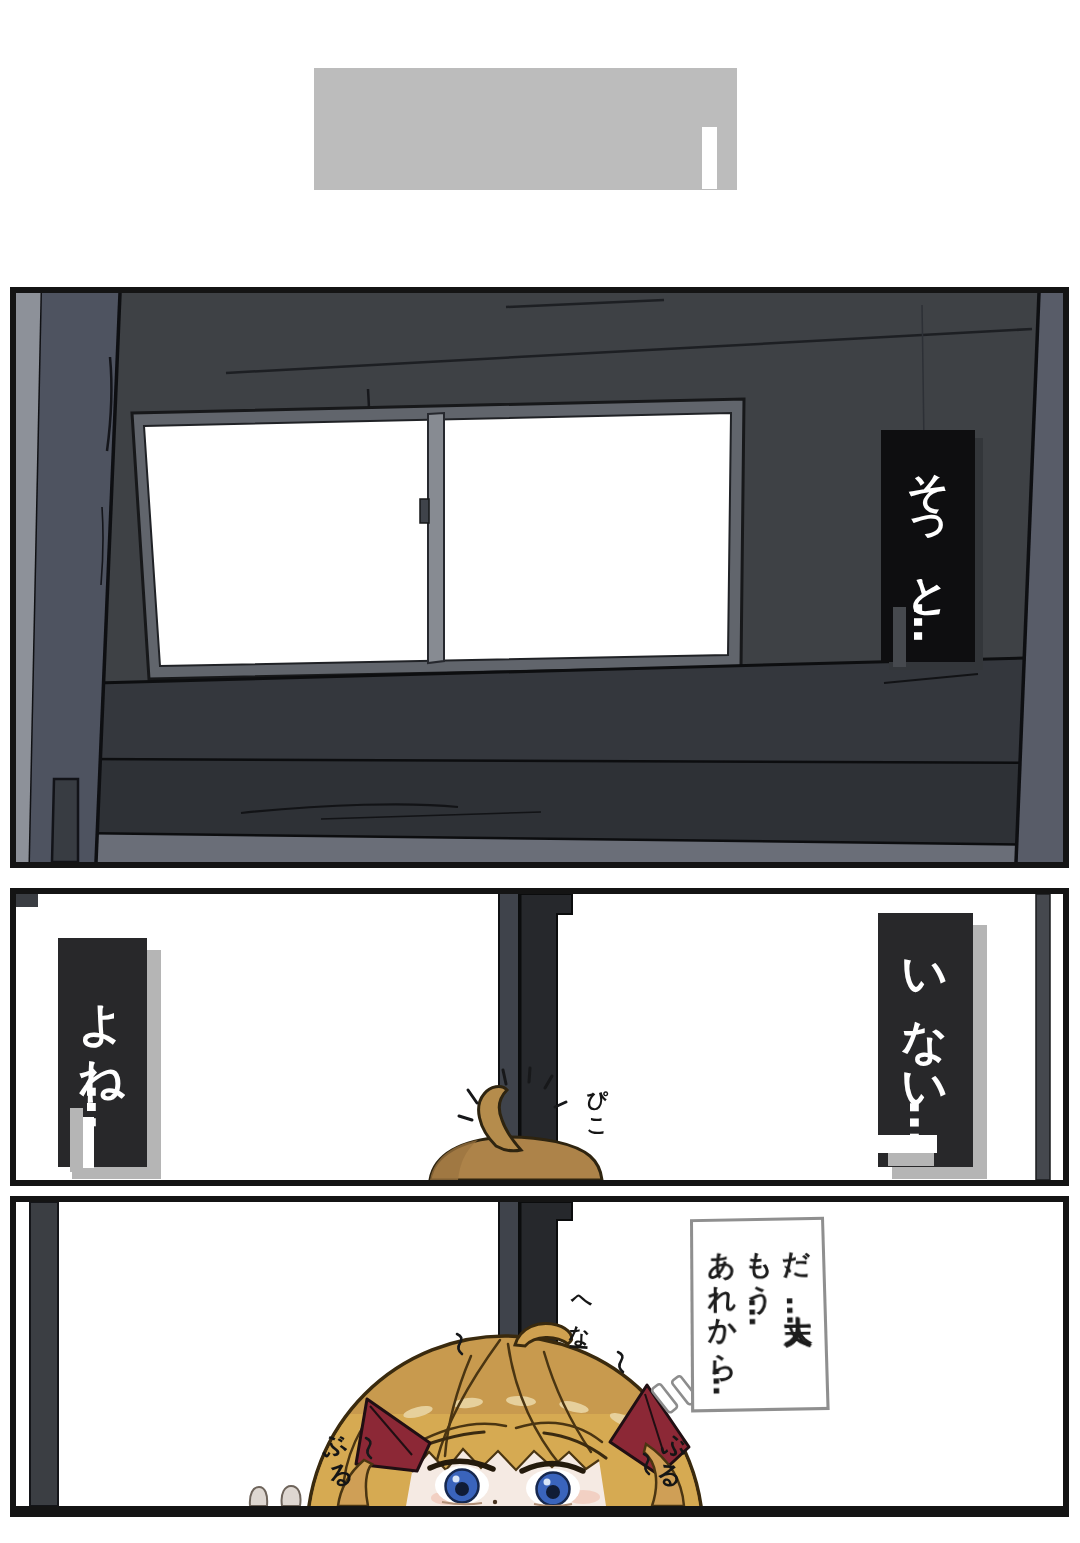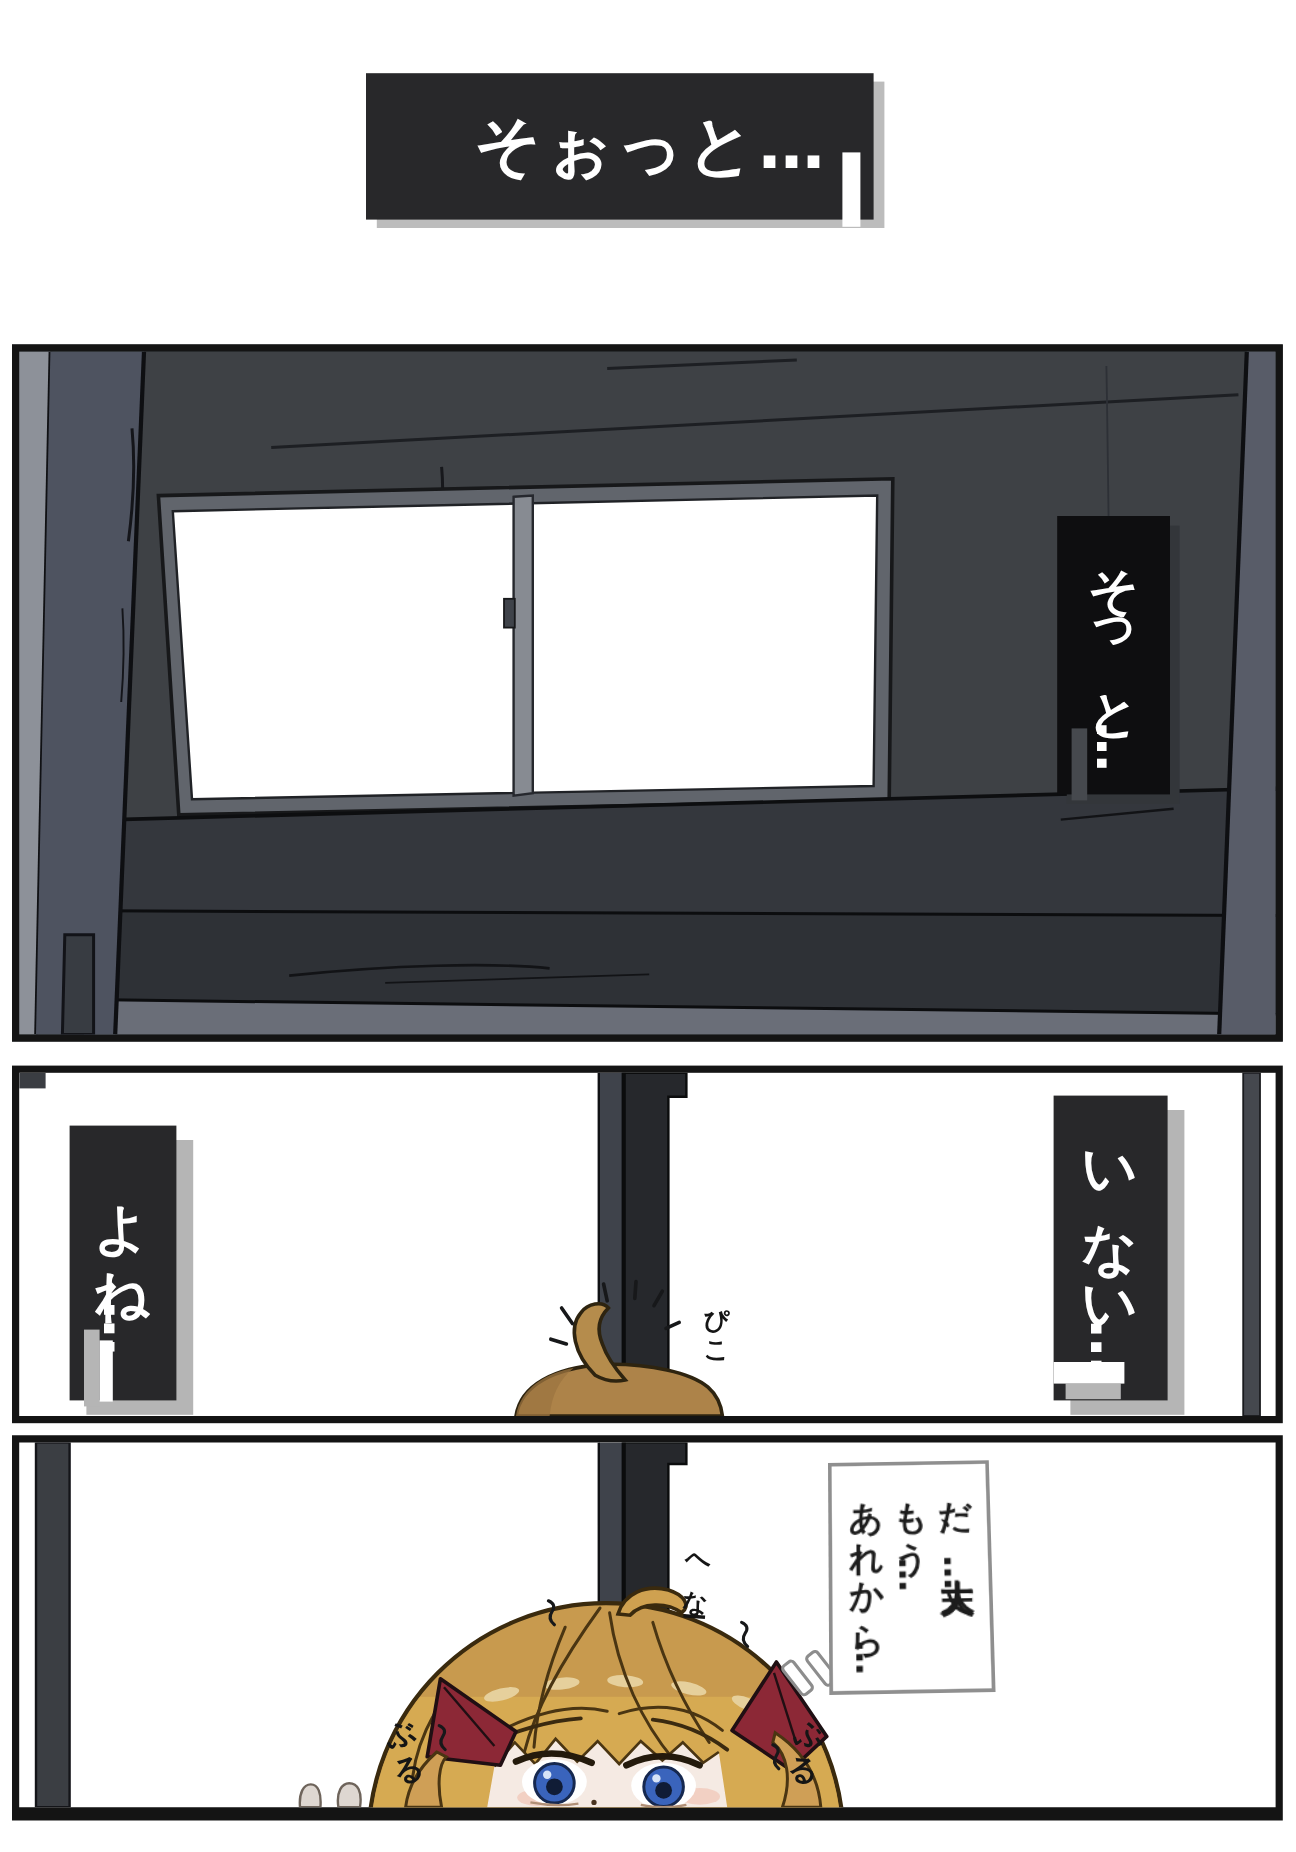--- a/index.html
+++ b/index.html
@@ -86,23 +86,20 @@
     </svg>
   </div>
 
   <div class="abs cap-shadow" style="left:889px;top:438px;width:94px;height:232px;background:#33363a;"></div>
   <div class="abs cap-box dark" style="left:881px;top:430px;width:94px;height:232px;">
     <span class="v sotto-text">そっと…</span>
   </div>
   <div class="abs" style="left:893px;top:607px;width:13px;height:60px;background:#46494e;"></div>
 
   <div class="abs cap-shadow" style="left:314px;top:68px;width:423px;height:122px;"></div>
-  <div class="abs cap-box" style="left:305px;top:61px;width:423px;height:122px;">
-    <span class="top-cap-text">そぉっと…</span>
-  </div>
   <div class="abs" style="left:702px;top:127px;width:15px;height:62px;background:#ffffff;"></div>
 
   <div class="panel abs" id="panel2">
     <svg viewBox="0 0 1047 286" preserveAspectRatio="none">
       <rect x="0" y="0" width="22" height="13" fill="#3a3d42"></rect>
       <rect x="1020" y="0" width="14" height="286" fill="#45484e" stroke="#1a1b1e" stroke-width="1.5"></rect>
 
       <rect x="483" y="0" width="20" height="286" fill="#3f434b"></rect>
       <path d="M 503 0 L 556 0 L 556 20 L 541 20 L 541 286 L 503 286 Z" fill="#26282c" stroke="#0b0c0d" stroke-width="2"></path>
       <path d="M 504 0 L 504 286" stroke="#0b0c0d" stroke-width="3" fill="none"></path>

